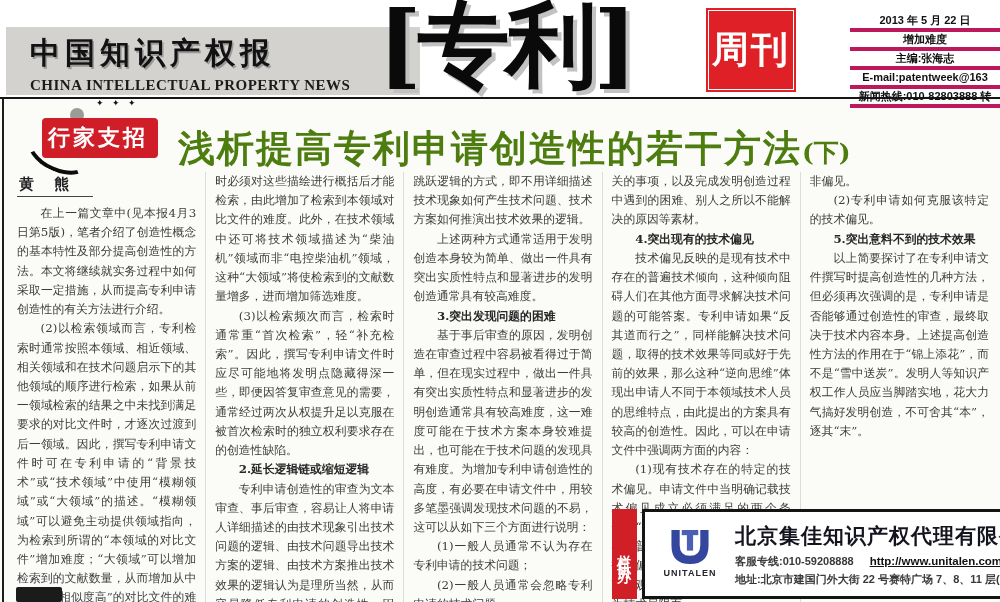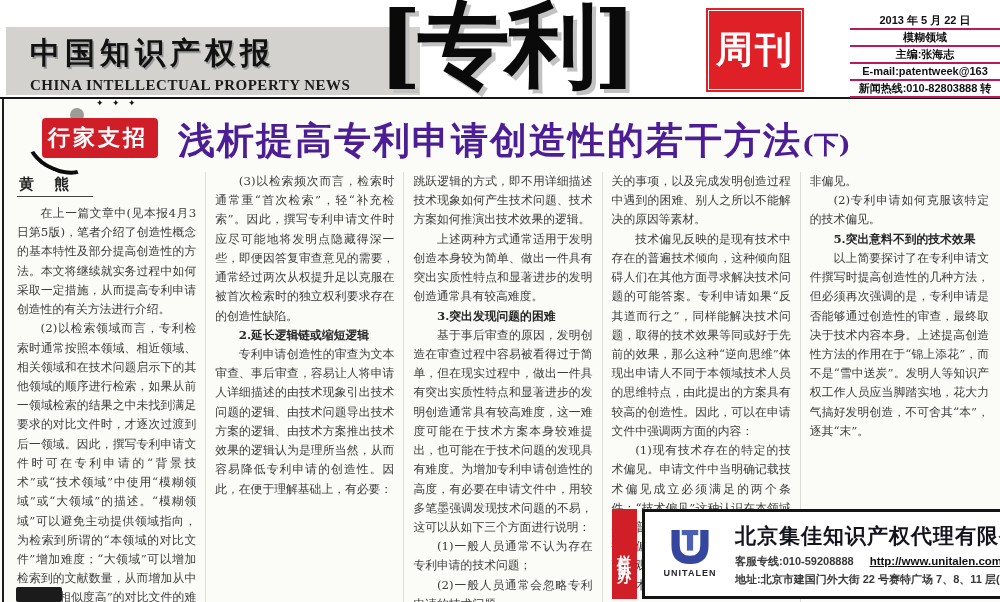--- a/index.html
+++ b/index.html
@@ -12,38 +12,38 @@
   .header{position:absolute;left:0;top:0;right:0;height:97px;border-bottom:2px solid #161616;background:#fff;}
   .paper-box{position:absolute;left:6px;top:27px;width:414px;height:68px;background:#d3d2cf;
              padding:6px 0 0 24px;box-sizing:border-box;}
   .paper-cn{font-size:30px;font-weight:900;letter-spacing:5px;color:#121212;
             text-shadow:1.5px 1.5px 0 #9a9a9a;font-family:"DejaVu Sans",sans-serif;}
   .paper-en{font-size:15px;font-weight:bold;font-family:"Liberation Serif","DejaVu Serif",serif;
             color:#1b1b1b;margin-top:3px;letter-spacing:0.5px;}
   .weekly-title{position:absolute;left:378px;top:-16px;font-size:92px;font-weight:900;color:#0a0a0a;
             font-family:"DejaVu Serif",serif;letter-spacing:-4px;white-space:nowrap;
             text-shadow:4px 4px 0 #c2c2c2;}
-  .weekly-badge{position:absolute;left:706px;top:8px;width:98px;height:84px;background:#e02027;
+  .weekly-badge{position:absolute;left:706px;top:8px;width:90px;height:84px;background:#e02027;
             display:flex;align-items:center;justify-content:center;color:#fff;font-size:37px;
             font-weight:900;letter-spacing:2px;box-shadow:inset 0 0 0 2px #e02027, inset 0 0 0 3px #fff;}
   .info-box{position:absolute;right:0;top:13px;width:150px;}
-  .info-row{height:15px;line-height:15px;border-bottom:2px solid #be185d;font-size:11px;
+  .info-row{height:15px;line-height:15px;border-bottom:4px solid #be185d;font-size:11px;
             font-weight:bold;text-align:center;white-space:nowrap;overflow:hidden;color:#111;}
   
   .band{position:absolute;left:0;top:104px;right:0;height:66px;}
   .badge{position:absolute;left:42px;top:14px;width:116px;height:40px;background:#cf1e27;
          border-radius:4px;color:#fff;font-size:22px;font-weight:900;letter-spacing:3px;
          display:flex;align-items:center;justify-content:flex-end;padding-right:10px;box-sizing:border-box;}
   .fig-ball{position:absolute;left:70px;top:4px;width:14px;height:14px;border-radius:50%;background:#9b9b98;}
   .fig-arc{position:absolute;left:52px;top:10px;width:44px;height:26px;border:5px solid transparent;
          border-bottom:5px solid #a9a9a5;border-radius:50%;transform:rotate(14deg);}
   .fig-swoosh{position:absolute;left:26px;top:26px;width:60px;height:34px;border:4px solid transparent;
          border-bottom:4px solid #0c0c0c;border-radius:50%;transform:rotate(24deg);}
   .fig-stars{position:absolute;left:96px;top:-6px;font-size:9px;color:#111;letter-spacing:3px;}
-  .headline{position:absolute;left:178px;top:12px;font-size:37px;font-weight:900;color:#4c1d95;
+  .headline{position:absolute;left:178px;top:20px;font-size:37px;font-weight:900;color:#4d7c0f;
          font-family:"DejaVu Serif","Liberation Serif",serif;letter-spacing:2px;white-space:nowrap;}
   .headline .suffix{font-size:25px;font-weight:900;letter-spacing:0;}
   
   .columns{position:absolute;left:8px;top:172px;right:2px;bottom:0;display:flex;}
   .col{flex:1 1 0;padding:0 9px;border-right:1px solid #dcdcd8;overflow:hidden;}
   .col:last-child{border-right:none;}
   .author{display:inline-block;font-size:15px;font-weight:bold;letter-spacing:8px;color:#222;
           border-bottom:1px solid #444;padding:1px 16px 2px 2px;margin:2px 0 7px 0;}
   .para{margin:0;font-size:11.8px;line-height:1.63;text-align:justify;color:#3c3c3c;
         font-family:"DejaVu Serif","Liberation Serif",serif;text-indent:2em;}
@@ -76,21 +76,21 @@
 
   <div class="header">
     <div class="paper-box">
       <div class="paper-cn">中国知识产权报</div>
       <div class="paper-en">CHINA INTELLECTUAL PROPERTY NEWS</div>
     </div>
     <div class="weekly-title">[专利]</div>
     <div class="weekly-badge">周刊</div>
     <div class="info-box">
       <div class="info-row">2013 年 5 月 22 日</div>
-      <div class="info-row">模糊领域</div>
+      <div class="info-row">增加难度</div>
       <div class="info-row">主编:张海志</div>
       <div class="info-row">E-mail:patentweek@163</div>
       <div class="info-row">新闻热线:010-82803888 转</div>
     </div>
   </div>
 
   <div class="band">
     <div class="fig-swoosh"></div>
     <div class="fig-arc"></div>
     <div class="fig-ball"></div>
@@ -104,38 +104,40 @@
   <div class="columns">
     <div class="col">
       <div class="author">黄 熊</div>
       <div class="col-body">
           <p class="para body">在上一篇文章中(见本报4月3日第5版)，笔者介绍了创造性概念的基本特性及部分提高创造性的方法。本文将继续就实务过程中如何采取一定措施，从而提高专利申请创造性的有关方法进行介绍。</p>
           <p class="para body">(2)以检索领域而言，专利检索时通常按照本领域、相近领域、相关领域和在技术问题启示下的其他领域的顺序进行检索，如果从前一领域检索的结果之中未找到满足要求的对比文件时，才逐次过渡到后一领域。因此，撰写专利申请文件时可在专利申请的“背景技术”或“技术领域”中使用“模糊领域”或“大领域”的描述。“模糊领域”可以避免主动提供领域指向，为检索到所谓的“本领域的对比文件”增加难度；“大领域”可以增加检索到的文献数量，从而增加从中筛选出“相似度高”的对比文件的难度。就前文所举例子而言，在撰写专利申请文件中的背景技术或技术领域时，可将具有关键词作用的“停车判缸结果”不以完整的专业术语形式出现，而将其通过具体语言描述出来，使“领域模糊化”，这样专利检索</p>
         </div>
     </div>
     <div class="col">
         <div class="col-body">
+          <p class="para cont">时必须对这些描绘进行概括后才能检索，由此增加了检索到本领域对比文件的难度。此外，在技术领域中还可将技术领域描述为“柴油机”领域而非“电控柴油机”领域，这种“大领域”将使检索到的文献数量增多，进而增加筛选难度。</p>
           <p class="para body">(3)以检索频次而言，检索时通常重“首次检索”，轻“补充检索”。因此，撰写专利申请文件时应尽可能地将发明点隐藏得深一些，即便因答复审查意见的需要，通常经过两次从权提升足以克服在被首次检索时的独立权利要求存在的创造性缺陷。</p>
           <p class="para subhead">2.延长逻辑链或缩短逻辑</p>
           <p class="para body">专利申请创造性的审查为文本审查、事后审查，容易让人将申请人详细描述的由技术现象引出技术问题的逻辑、由技术问题导出技术方案的逻辑、由技术方案推出技术效果的逻辑认为是理所当然，从而容易降低专利申请的创造性。因此，在便于理解基础上，有必要：</p>
         </div>
       </div>
     <div class="col">
         <div class="col-body">
           <p class="para cont">跳跃逻辑的方式，即不用详细描述技术现象如何产生技术问题、技术方案如何推演出技术效果的逻辑。</p>
           <p class="para body">上述两种方式通常适用于发明创造本身较为简单、做出一件具有突出实质性特点和显著进步的发明创造通常具有较高难度。</p>
           <p class="para subhead">3.突出发现问题的困难</p>
           <p class="para body">基于事后审查的原因，发明创造在审查过程中容易被看得过于简单，但在现实过程中，做出一件具有突出实质性特点和显著进步的发明创造通常具有较高难度，这一难度可能在于技术方案本身较难提出，也可能在于技术问题的发现具有难度。为增加专利申请创造性的高度，有必要在申请文件中，用较多笔墨强调发现技术问题的不易，这可以从如下三个方面进行说明：</p>
           <p class="para body">(1)一般人员通常不认为存在专利申请的技术问题；</p>
           <p class="para body">(2)一般人员通常会忽略专利申请的技术问题；</p>
         </div>
       </div>
     <div class="col">
         <div class="col-body">
           <p class="para cont">关的事项，以及完成发明创造过程中遇到的困难、别人之所以不能解决的原因等素材。</p>
+          <p class="para subhead">4.突出现有的技术偏见</p>
           <p class="para body">技术偏见反映的是现有技术中存在的普遍技术倾向，这种倾向阻碍人们在其他方面寻求解决技术问题的可能答案。专利申请如果“反其道而行之”，同样能解决技术问题，取得的技术效果等同或好于先前的效果，那么这种“逆向思维”体现出申请人不同于本领域技术人员的思维特点，由此提出的方案具有较高的创造性。因此，可以在申请文件中强调两方面的内容：</p>
           <p class="para body">(1)现有技术存在的特定的技术偏见。申请文件中当明确记载技术偏见成立必须满足的两个条件：“技术偏见”这种认识在本领域具有普遍性，不具普遍性不能称为技术偏见；“技术偏见”这种认识偏离客观事实，没有偏离客观事实称为技术局限而</p>
         </div>
       </div>
     <div class="col">
         <div class="col-body">
           <p class="para cont">非偏见。</p>
           <p class="para body">(2)专利申请如何克服该特定的技术偏见。</p>
           <p class="para subhead">5.突出意料不到的技术效果</p>
           <p class="para body">以上简要探讨了在专利申请文件撰写时提高创造性的几种方法，但必须再次强调的是，专利申请是否能够通过创造性的审查，最终取决于技术内容本身。上述提高创造性方法的作用在于“锦上添花”，而不是“雪中送炭”。发明人等知识产权工作人员应当脚踏实地，花大力气搞好发明创造，不可舍其“本”，逐其“末”。</p>

